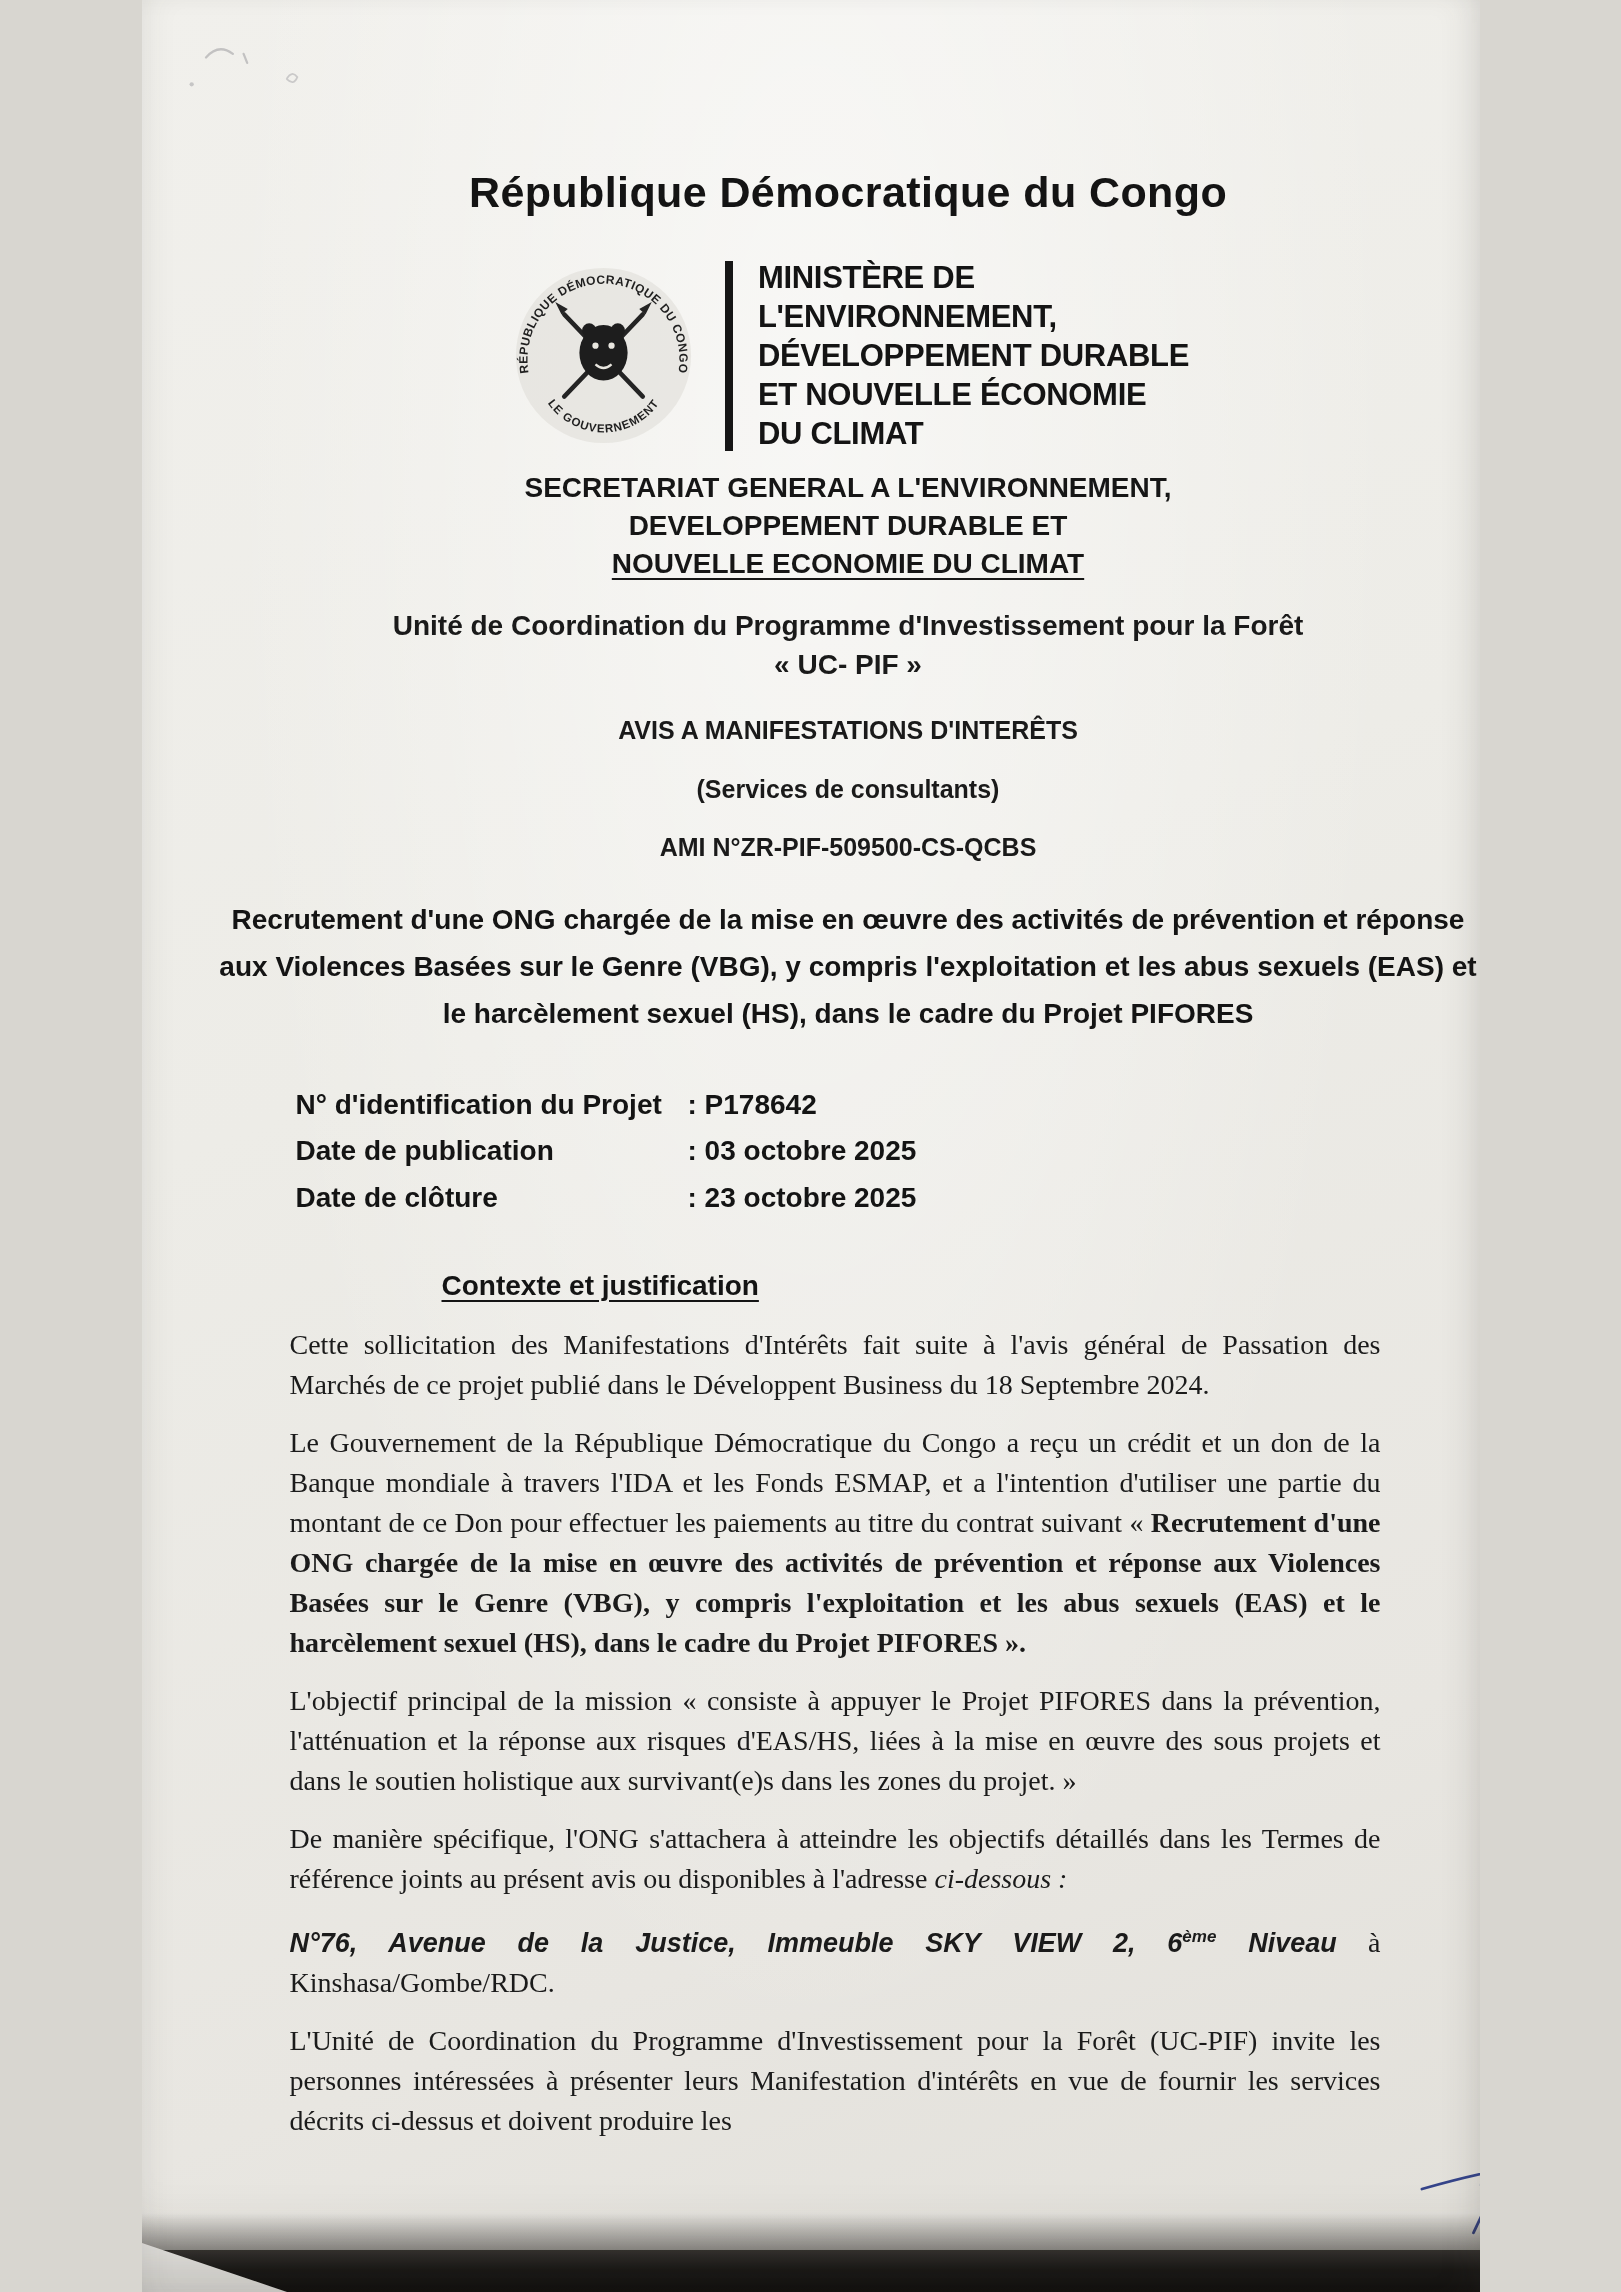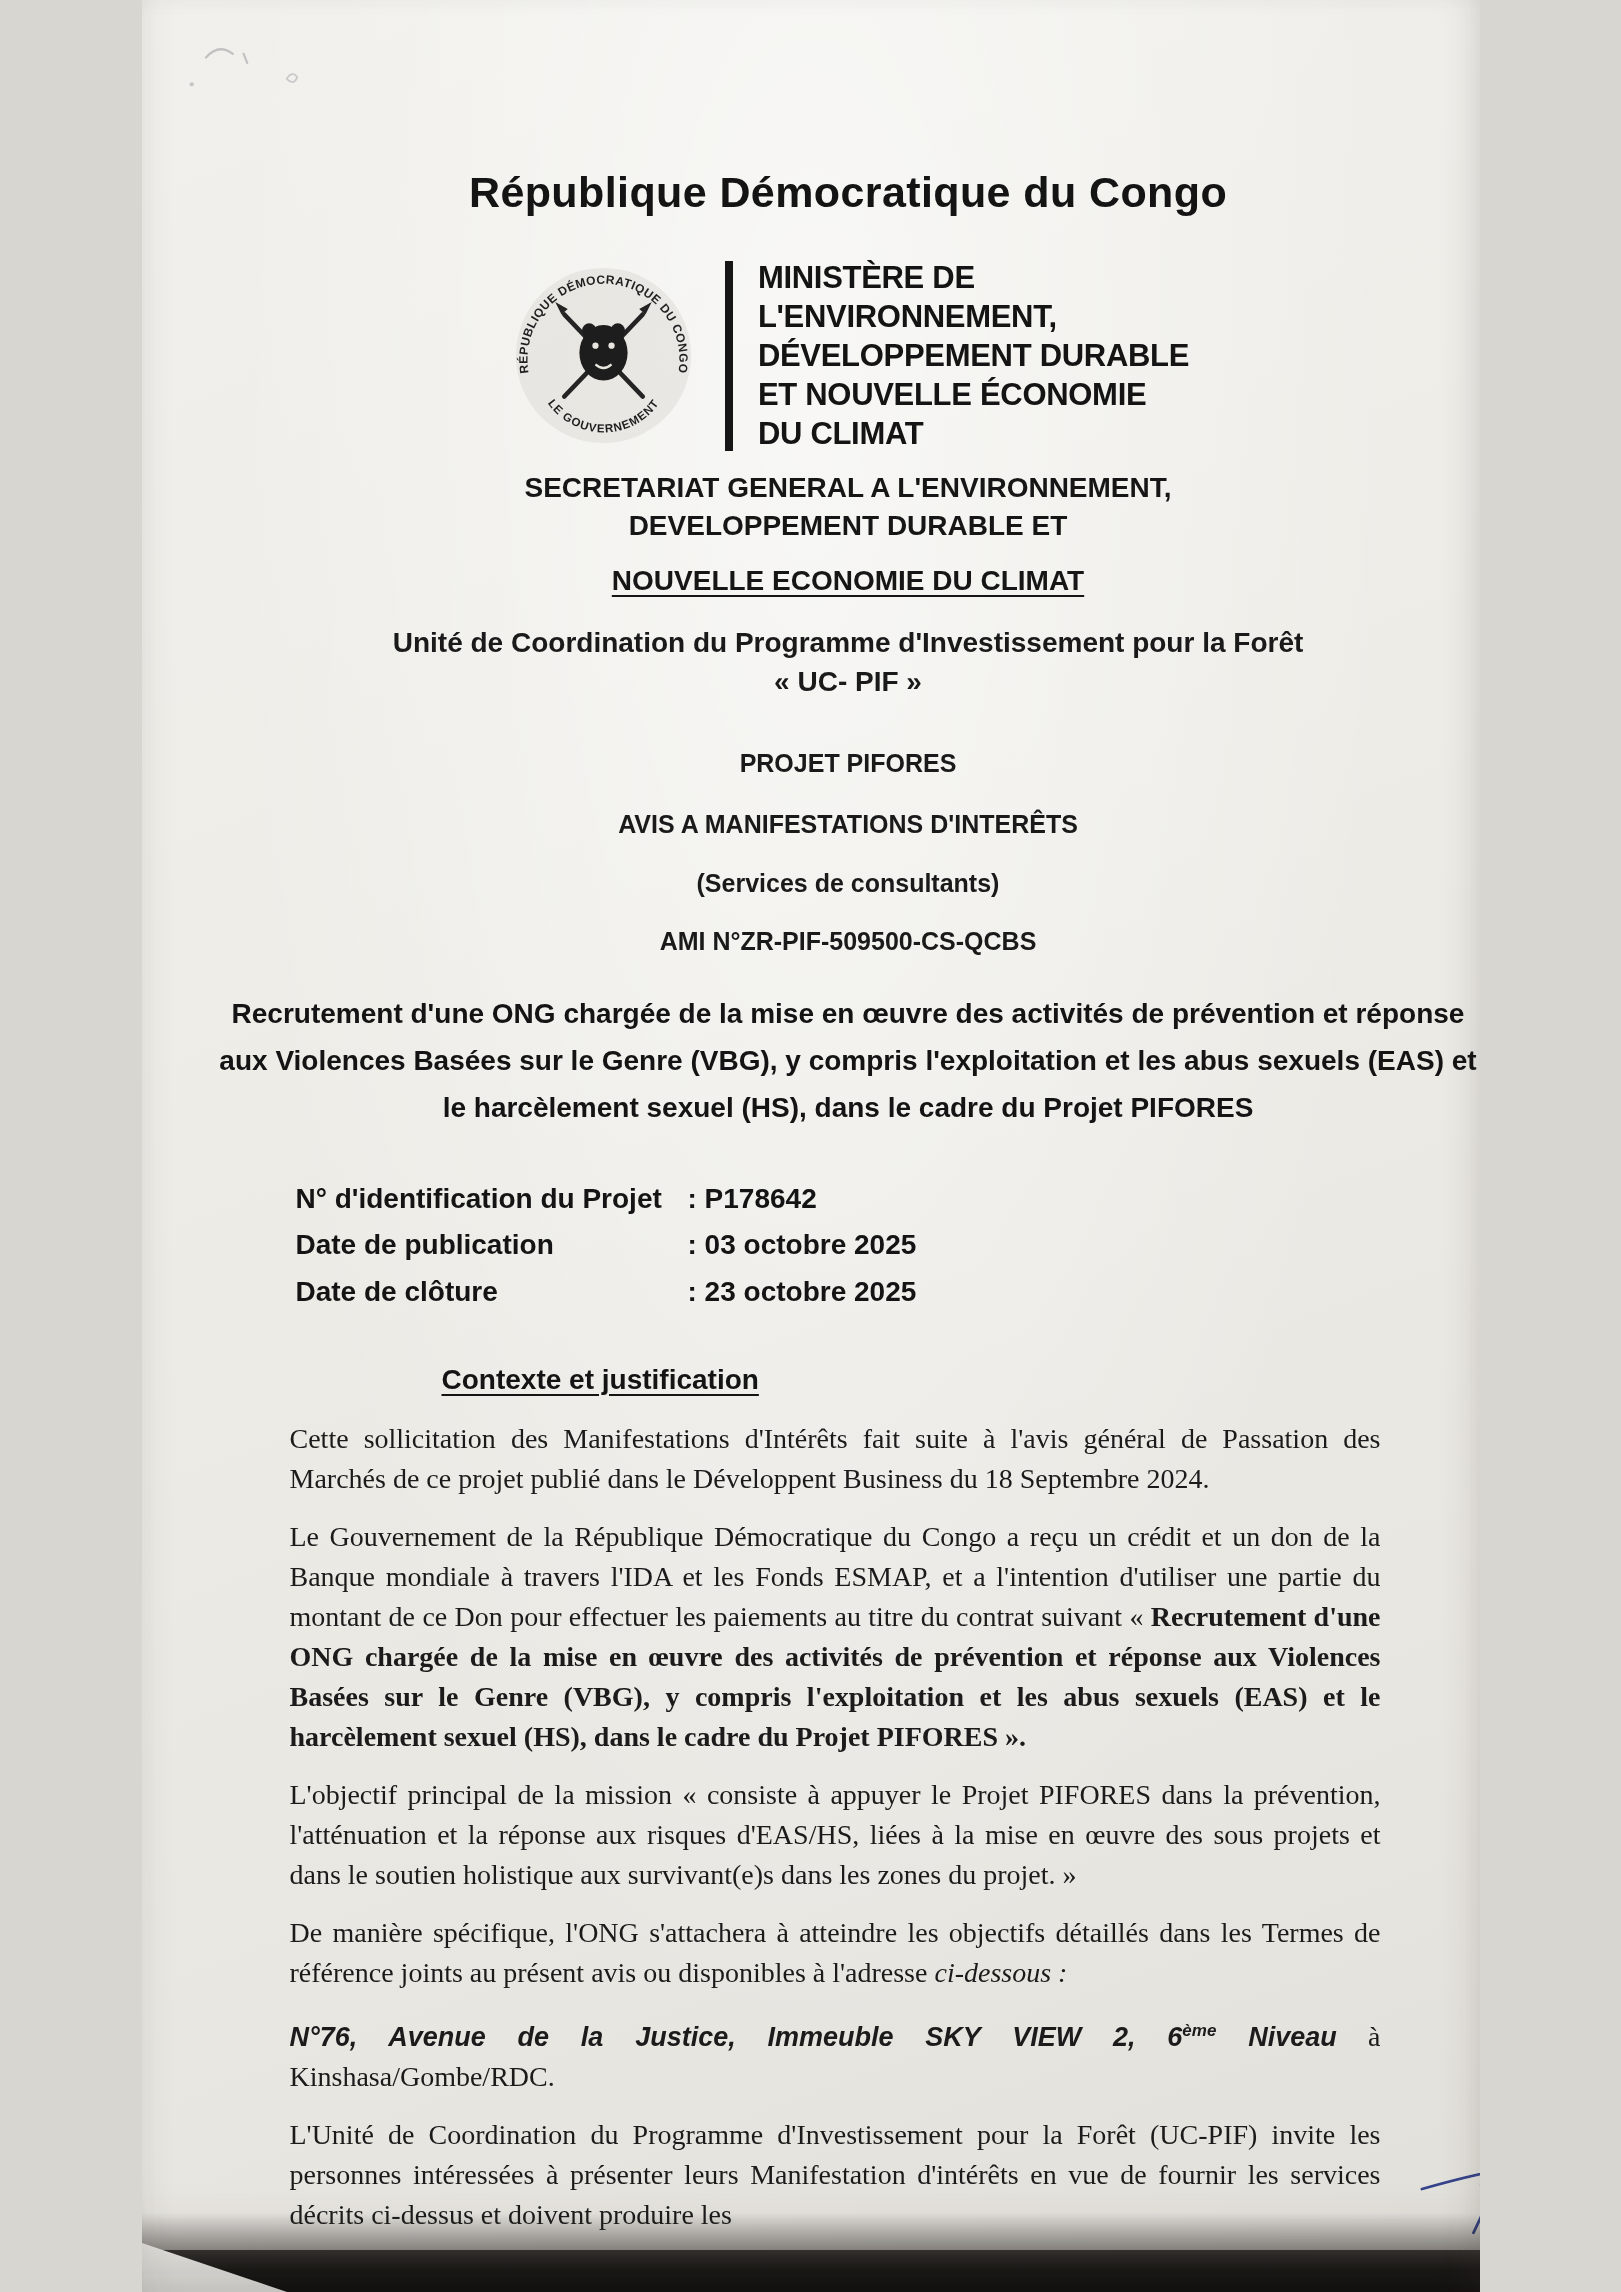--- a/index.html
+++ b/index.html
@@ -27,21 +27,21 @@
   .header { padding-left:75px; text-align:center; }
   .country-title { padding-top:168px; font-size:43px; font-weight:bold; letter-spacing:0.4px; color:#141414; }
 
   .logo-row { margin-top:41px; display:flex; justify-content:center; align-items:center; gap:25px; }
   .emblem { width:193px; height:193px; flex:0 0 auto; }
   .emblem-ring { font-family:"Liberation Sans", sans-serif; }
   .vbar { width:8px; height:190px; background:#161616; flex:0 0 auto; }
   .ministry { text-align:left; font-size:31px; font-weight:bold; line-height:39px; letter-spacing:-0.3px; color:#141414; }
 
   .secretariat { margin-top:16px; font-size:28px; font-weight:bold; line-height:38px; color:#161616; }
-  .u-line { text-decoration:underline; text-underline-offset:4.5px;margin-top:17px; }
+  .u-line { text-decoration:underline; text-underline-offset:4.5px; }
 
   .unit { margin-top:23px; font-size:28px; font-weight:bold; line-height:39px; color:#1a1a1a; }
 
   .center-line { font-size:25px; font-weight:bold; color:#1a1a1a; }
   .projet   { margin-top:48px; }
   .avis     { margin-top:32px; }
   .services { margin-top:30px; }
   .ami      { margin-top:29px; }
 
   .assignment { margin:34px auto 0; max-width:1370px; font-size:28px; font-weight:bold; line-height:47px; color:#141414; }
@@ -146,21 +146,20 @@
       <div>SECRETARIAT GENERAL A L'ENVIRONNEMENT,</div>
       <div>DEVELOPPEMENT DURABLE ET</div>
       <div class="u-line">NOUVELLE ECONOMIE DU CLIMAT</div>
     </div>
 
     <div class="unit">
       <div>Unité de Coordination du Programme d'Investissement pour la Forêt</div>
       <div>« UC- PIF »</div>
     </div>
 
-    <div class="center-line projet">PROJET PIFORES</div>
     <div class="center-line avis">AVIS A MANIFESTATIONS D'INTERÊTS</div>
     <div class="center-line services">(Services de consultants)</div>
     <div class="center-line ami">AMI N°ZR-PIF-509500-CS-QCBS</div>
 
     <div class="assignment">Recrutement d'une ONG chargée de la mise en œuvre des activités de prévention et réponse aux Violences Basées sur le Genre (VBG), y compris l'exploitation et les abus sexuels (EAS) et le harcèlement sexuel (HS), dans le cadre du Projet PIFORES</div>
   </header>
 
   <section class="project-info">
     <div>N° d'identification du Projet</div>
     <div>: P178642</div>

